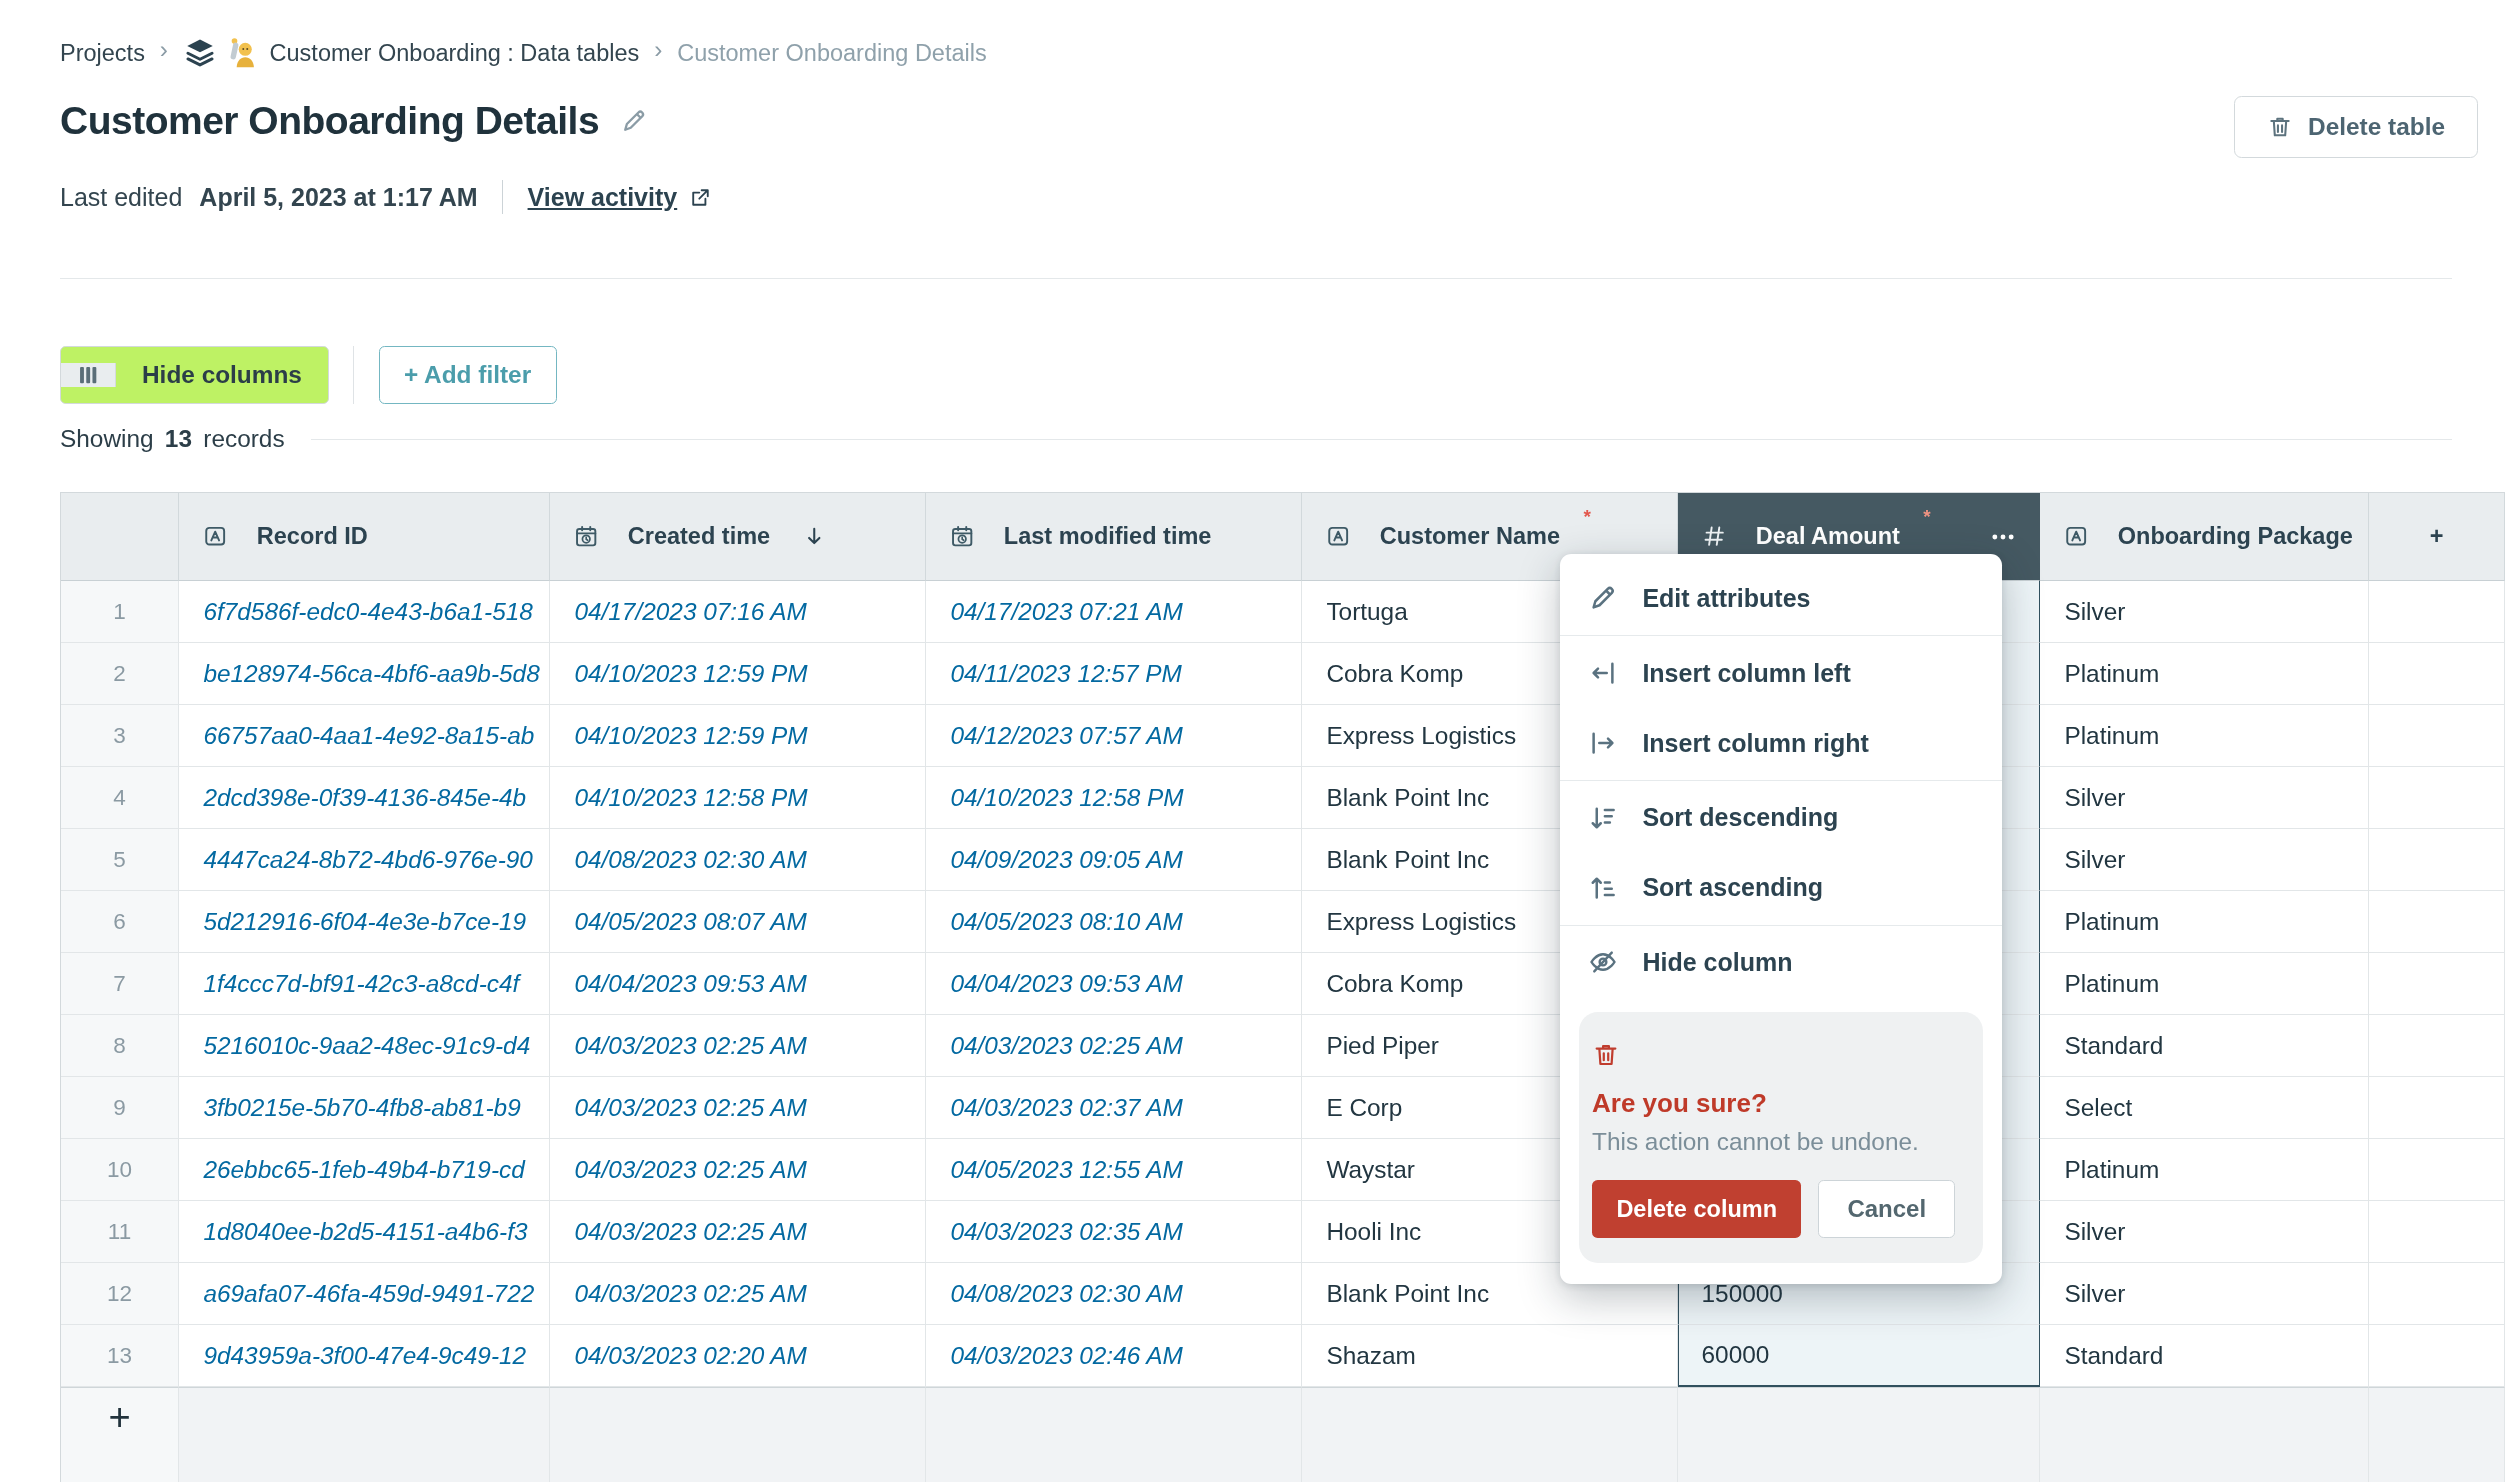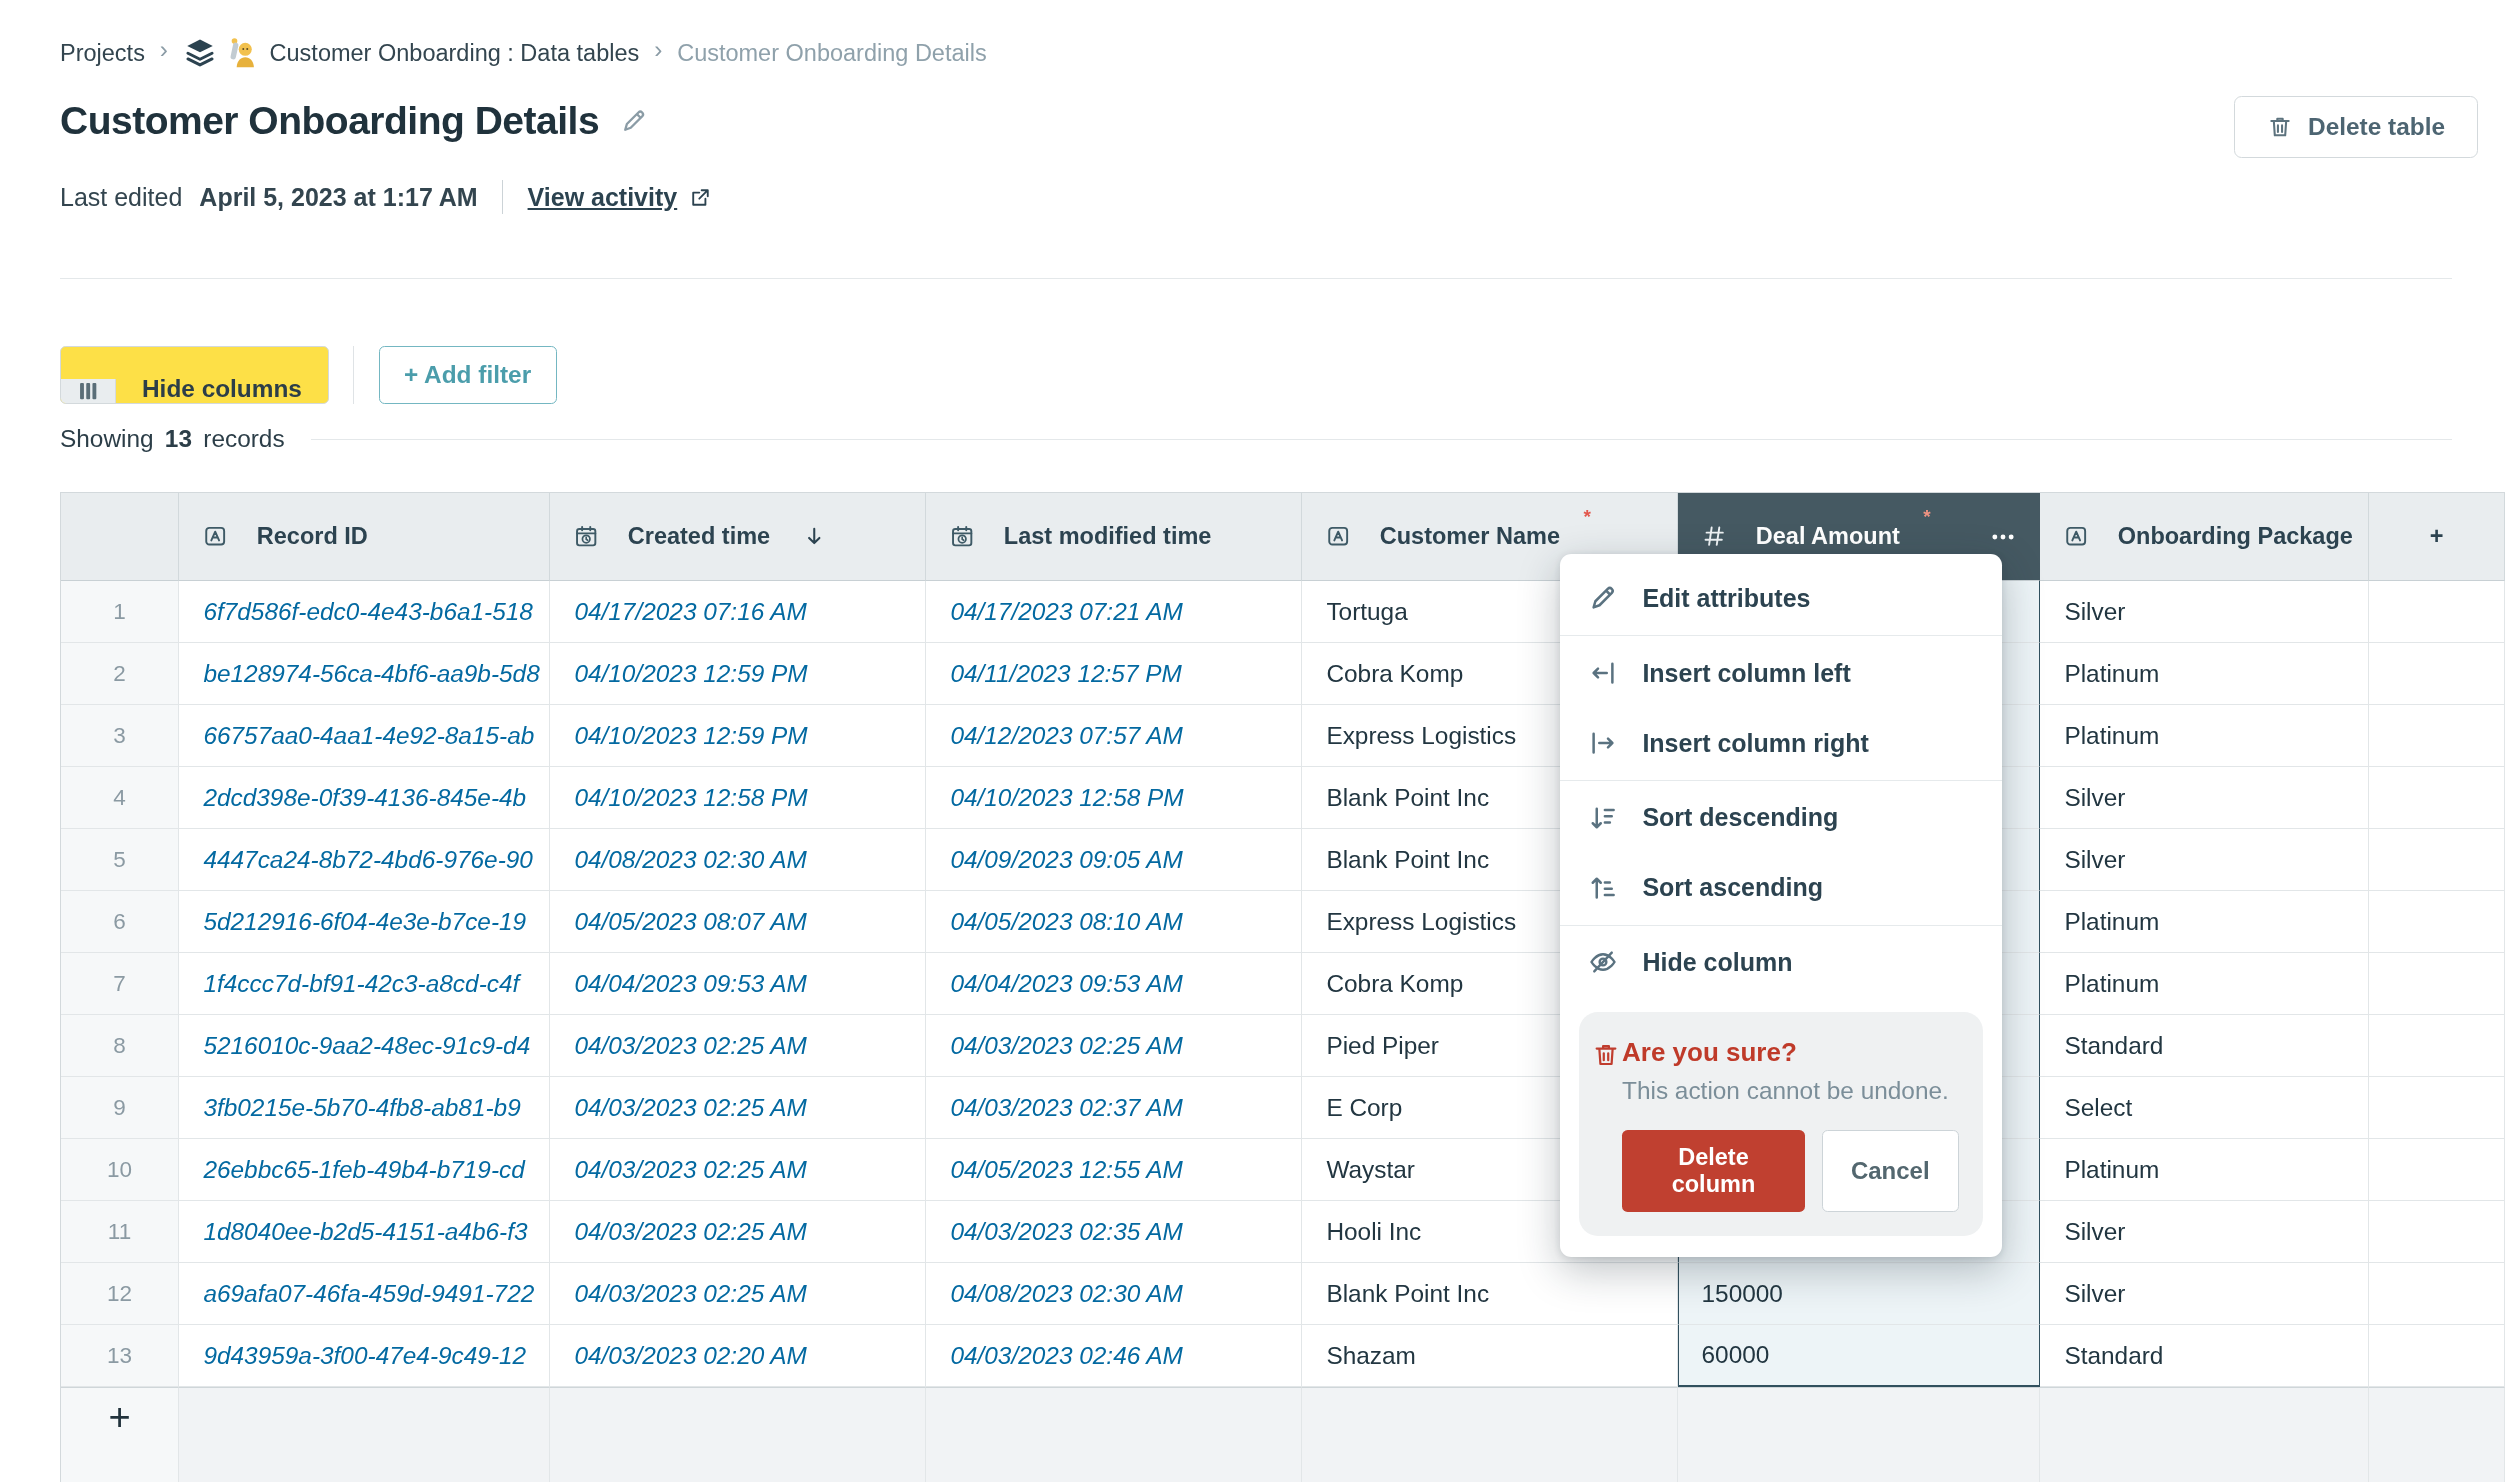--- a/index.html
+++ b/index.html
@@ -21,21 +21,21 @@
   .vdiv{width:0.9px;height:34px;background:#ccd3d7;margin:0 7.5px;}
   .view-activity{display:flex;align-items:center;gap:12px;font-weight:bold;color:#2c4350;text-decoration:underline;cursor:pointer;}
   .ext{width:22.5px;height:22.5px;color:#2c4350;}
   .top-divider{position:absolute;left:60px;top:278px;width:2392px;height:0.9px;background:#e4e8ea;}
   .delete-table-btn{position:absolute;right:34px;top:96px;height:62px;padding:0 32px;display:flex;align-items:center;gap:15px;
     background:#fff;border:0.9px solid #d3d9dc;border-radius:7.5px;font-size:24.4px;font-weight:bold;color:#4d6572;cursor:pointer;}
   .delete-table-btn .icn{width:26px;height:26px;color:#5d737e;}
 
   
   .toolbar{position:absolute;left:60px;top:346px;height:58px;display:flex;align-items:stretch;}
-  .hide-cols-btn{display:flex;align-items:flex-end;border:0.9px solid #d3d9dc;border-radius:5.6px;overflow:hidden;background:#fde047;cursor:pointer;padding:0;}
+  .hide-cols-btn{display:flex;align-items:center;border:0.9px solid #d3d9dc;border-radius:5.6px;overflow:hidden;background:#bef264;cursor:pointer;padding:0;}
   .hide-cols-ic{width:54px;display:flex;align-items:center;justify-content:center;background:#e9edef;border-right:0.9px solid #d5dadd;}
   .hide-cols-ic .icn{width:24.4px;height:24.4px;color:#5a6e78;}
   .hide-cols-label{display:flex;align-items:center;padding:0 26px;font-size:24.4px;font-weight:bold;color:#2c3e48;}
   .tool-div{width:0.9px;background:#dfe3e6;margin:0 24.4px;}
   .add-filter-btn{display:flex;align-items:center;padding:0 24.4px;border:1.9px solid #74b7c2;border-radius:5.6px;background:#fff;
     font-size:24.4px;font-weight:bold;color:#4b9dab;cursor:pointer;}
   .showing-row{position:absolute;left:60px;top:425px;width:2392px;display:flex;align-items:center;gap:7.5px;font-size:24.4px;color:#2c3e48;}
   .showing-row b{margin:0 3.8px;}
   .showing-rule{flex:1;height:0.9px;background:#e4e8ea;margin-left:19px;}
 
@@ -61,21 +61,21 @@
   .addrow .cell{background:#f1f3f5;height:115px;border-bottom:none;border-top:0.9px solid #cfd6d9;align-items:flex-start;}
   .addrow .c-num{background:#f6f8f9;color:#22333d;font-size:38px;font-weight:400;padding-top:7.5px;cursor:pointer;}
   .addcol-h{justify-content:center;font-size:34px;font-weight:400;color:#22333d;cursor:pointer;}
 
   
   .menu{position:absolute;left:1560px;top:554px;width:442px;background:#fff;border-radius:11.3px;
     box-shadow:0 13px 41px rgba(25,39,49,.28),0 1.9px 7.5px rgba(25,39,49,.12);padding:9.4px 0 17px 0;z-index:10;}
   .menu-item{height:70px;display:flex;align-items:center;gap:24.4px;padding:0 28px;font-size:25px;font-weight:bold;color:#2c4350;cursor:pointer;}
   .menu-item .icn{width:30px;height:30px;color:#5a7280;}
   .menu-divider{height:0.9px;background:#e6eaec;margin:1.9px 0;}
-  .confirm{margin:15px 19px 3.8px 19px;background:#eff1f2;border-radius:19px;padding:24.4px 24.4px 24.4px 13px;display:flex;gap:2px;}
+  .confirm{margin:15px 19px 3.8px 19px;background:#eff1f2;border-radius:19px;padding:24.4px 24.4px 24.4px 13px;display:flex;gap:19px;flex-direction:column;}
   .confirm .icn{width:28px;height:28px;color:#c03d2e;margin-top:3.8px;}
   .confirm-title{font-size:26px;font-weight:bold;color:#bf3a29;}
   .confirm-msg{font-size:24.4px;color:#7b8e99;margin-top:9.4px;}
   .confirm-btns{display:flex;gap:17px;margin-top:24.4px;}
   .btn-danger{background:#c04030;color:#fff;border:none;border-radius:5.6px;font-size:23.5px;font-weight:bold;
     font-family:inherit;padding:14px 24.4px;cursor:pointer;}
   .btn-cancel{background:#fff;color:#53676f;border:0.9px solid #cdd4d8;border-radius:5.6px;font-size:24px;font-weight:bold;
     font-family:inherit;padding:14px 28px;cursor:pointer;}
 </style>
 </head>

